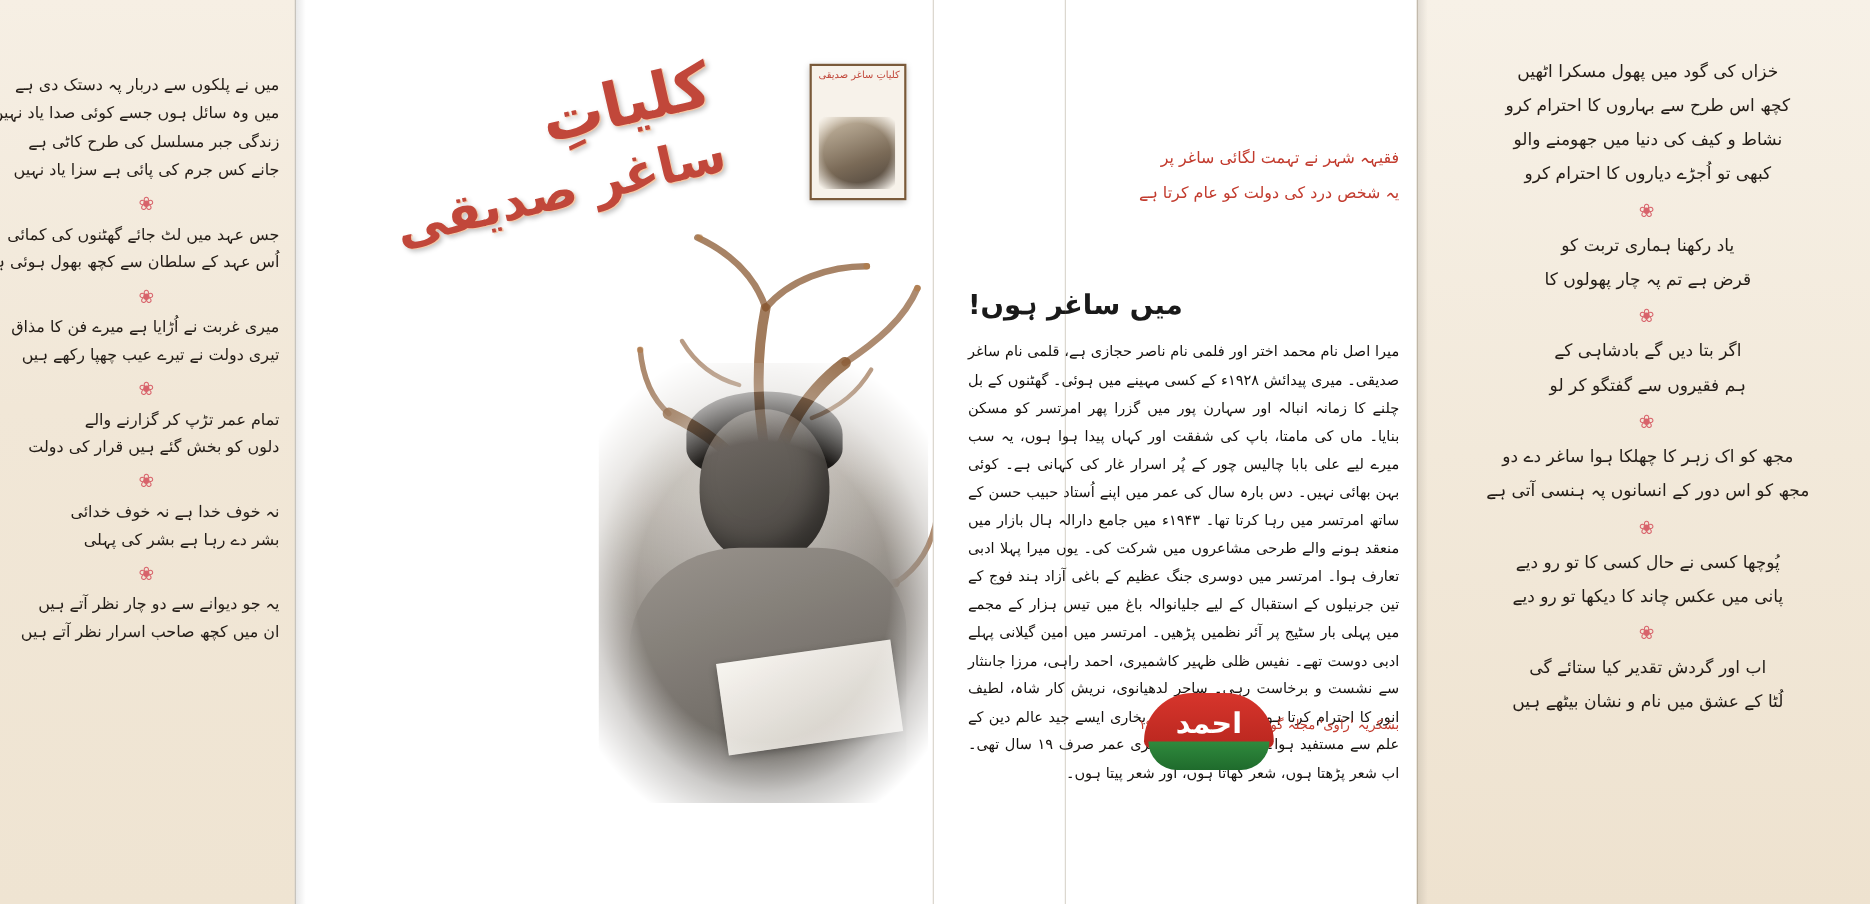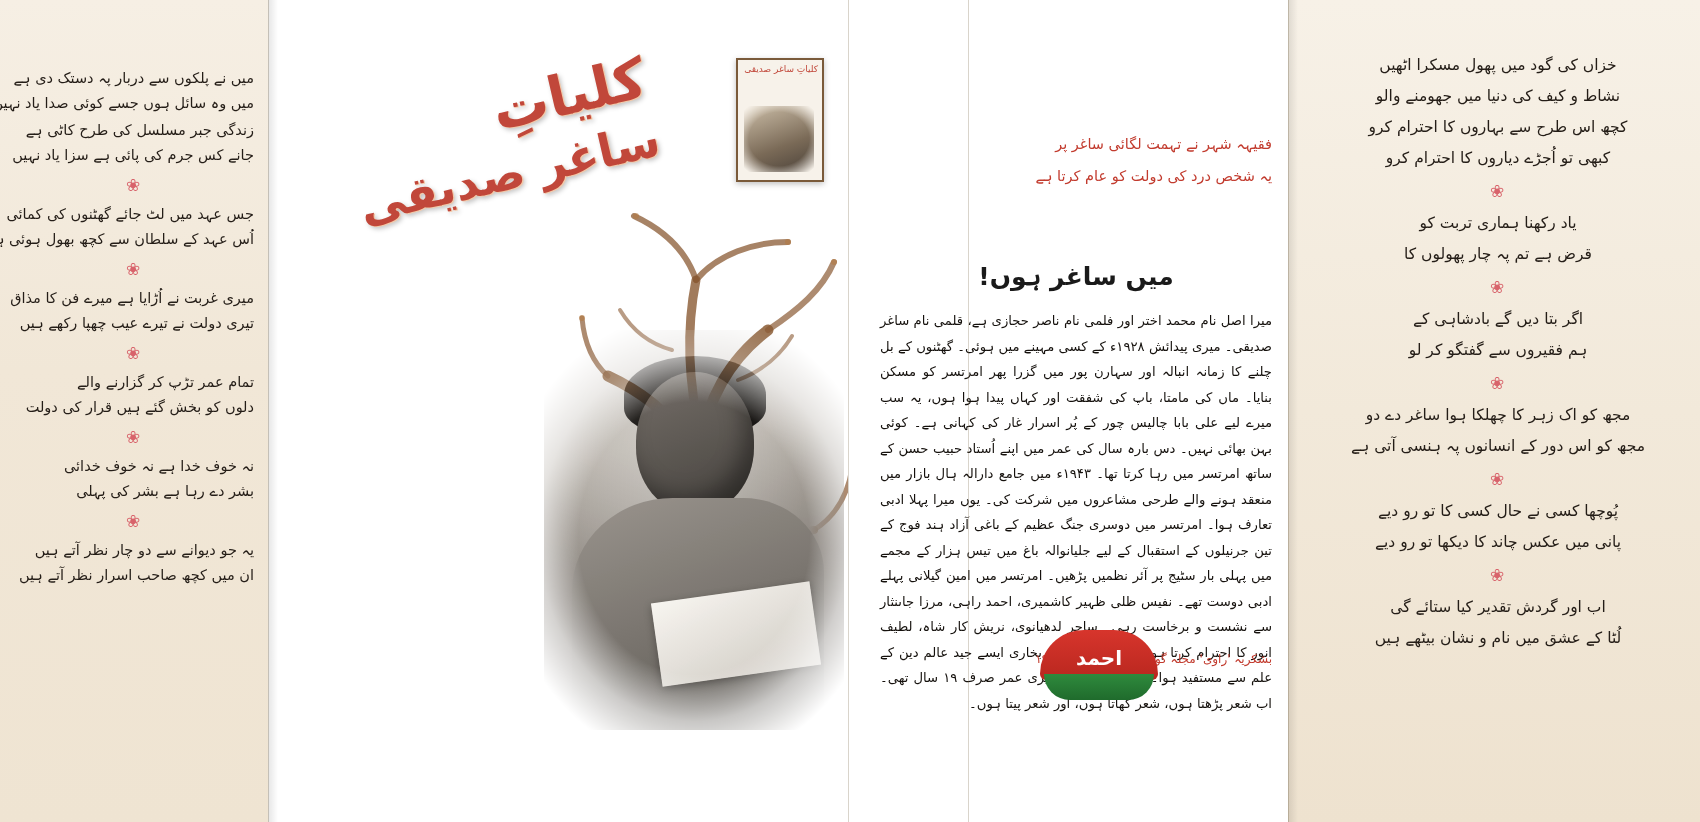--- a/index.html
+++ b/index.html
@@ -136,21 +136,21 @@
   
   .front-pad{position:absolute;left:868px;top:0;width:404px;height:822px;}
   .epigraph{
     position:absolute;right:0;top:128px;width:392px;
     direction:rtl;text-align:right;color:#c23b2e;
     font-family:"DejaVu Sans","Liberation Sans",sans-serif;
   }
   .epigraph .el{font-size:14.5px;line-height:32px;white-space:nowrap;}
   .heading{
     position:absolute;right:0;top:262px;width:392px;
-    direction:rtl;text-align:center;color:#1a1a1a;
+    direction:rtl;text-align:left;color:#1a1a1a;
     font-family:"DejaVu Sans","Liberation Sans",sans-serif;
     font-size:25px;font-weight:bold;
   }
   .prose{
     position:absolute;right:0;top:308px;width:392px;
     direction:rtl;text-align:justify;
     font-family:"DejaVu Sans","Liberation Sans",sans-serif;
     font-size:13.2px;line-height:25.5px;color:#15110d;
   }
   .credit{
@@ -163,21 +163,21 @@
   
   .logo{
     position:absolute;left:1040px;top:630px;width:118px;height:74px;
   }
   .logo .dome{
     position:absolute;left:0;top:0;width:118px;height:50px;border-radius:58px 58px 8px 8px;
     background:linear-gradient(180deg,#d7352c 0%,#b9271f 100%);
     display:flex;align-items:center;justify-content:center;
   }
   .logo .dome span{
-    color:#fff;font-family:"DejaVu Sans",sans-serif;font-size:20px;font-weight:bold;direction:rtl;
+    color:#fff;font-family:"DejaVu Sans",sans-serif;font-size:26px;font-weight:bold;direction:rtl;
     margin-top:6px;
   }
   .logo .leaf{
     position:absolute;left:4px;top:44px;width:110px;height:26px;border-radius:0 0 56px 56px;
     background:linear-gradient(180deg,#2f8a3d 0%,#1f6b2c 100%);
   }
 
   
   .rflap-col{
     position:absolute;left:30px;top:50px;width:360px;
@@ -309,22 +309,22 @@
       <span>احمد</span>
     </div>
     <div class="leaf"></div>
   </div>
 
   <div class="panel panel-rightflap">
     <div class="rflap-col">
 
       <div>
         <div class="line">خزاں کی گود میں پھول مسکرا اٹھیں</div>
+        <div class="line">کچھ اس طرح سے بہاروں کا احترام کرو</div>
         <div class="line">نشاط و کیف کی دنیا میں جھومنے والو</div>
-        <div class="line">کچھ اس طرح سے بہاروں کا احترام کرو</div>
         <div class="line">کبھی تو اُجڑے دیاروں کا احترام کرو</div>
       </div>
       <div class="flower">❀</div>
 
       <div>
         <div class="line">یاد رکھنا ہماری تربت کو</div>
         <div class="line">قرض ہے تم پہ چار پھولوں کا</div>
       </div>
       <div class="flower">❀</div>
 

